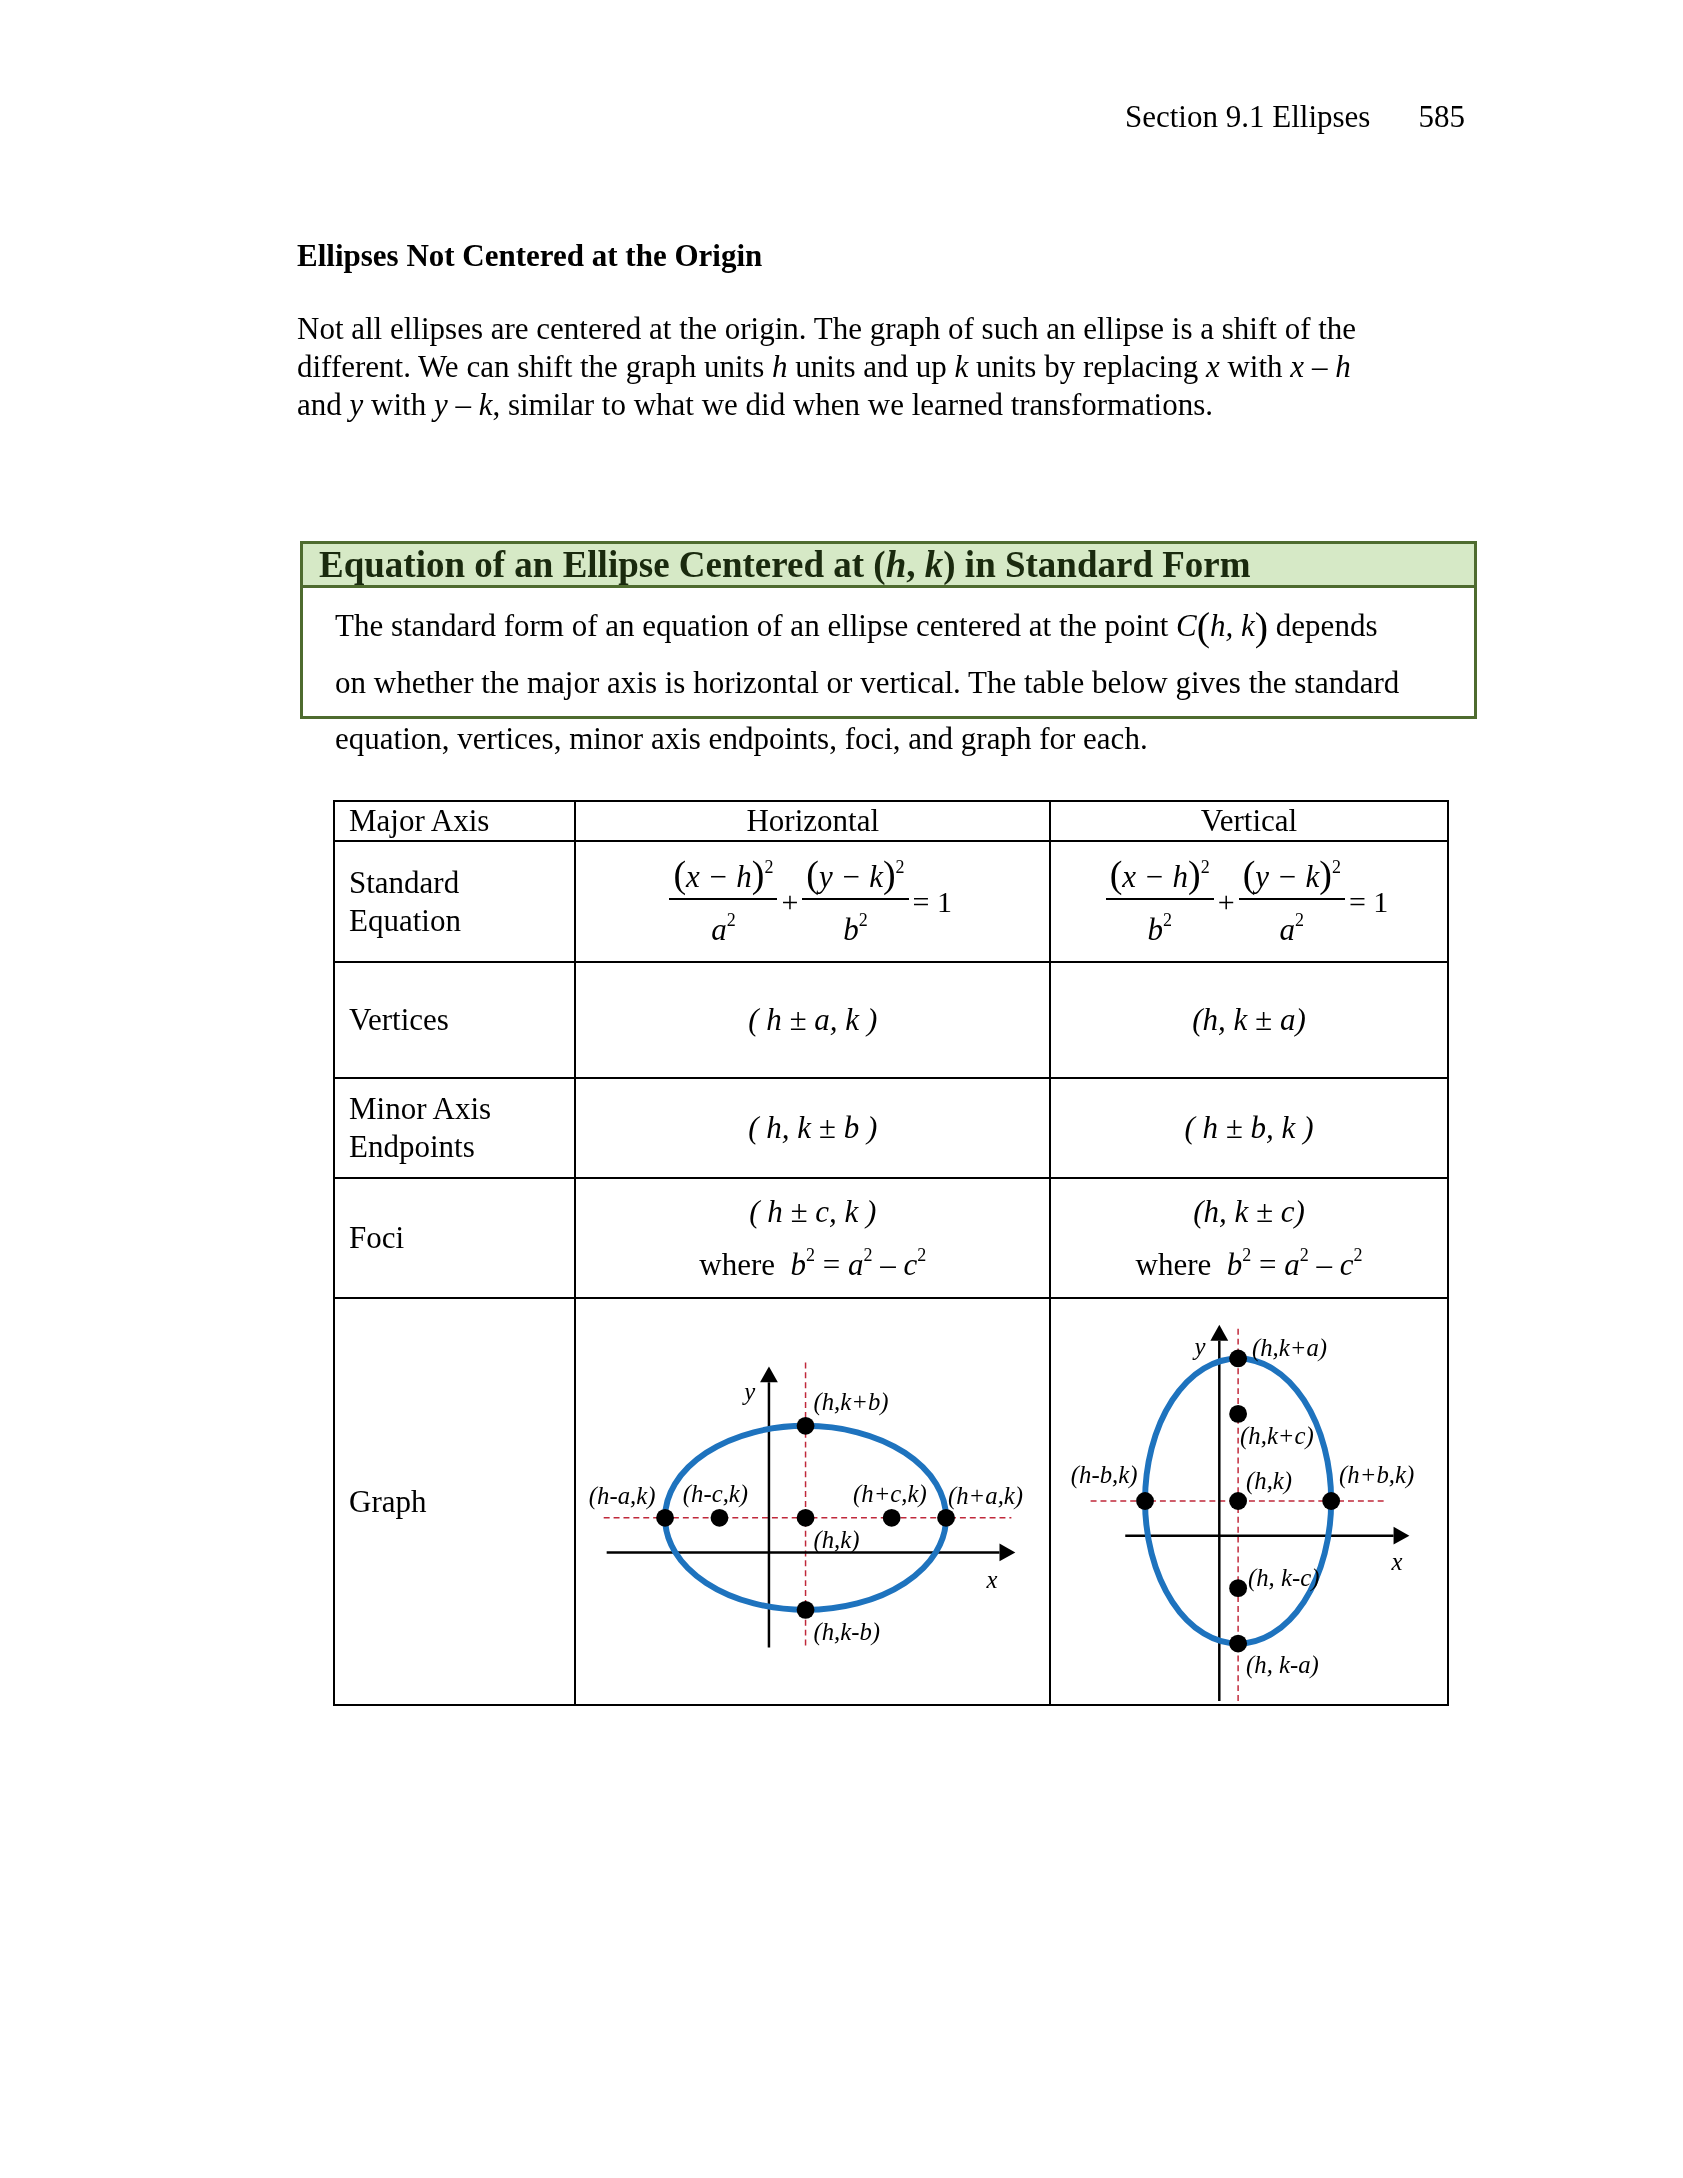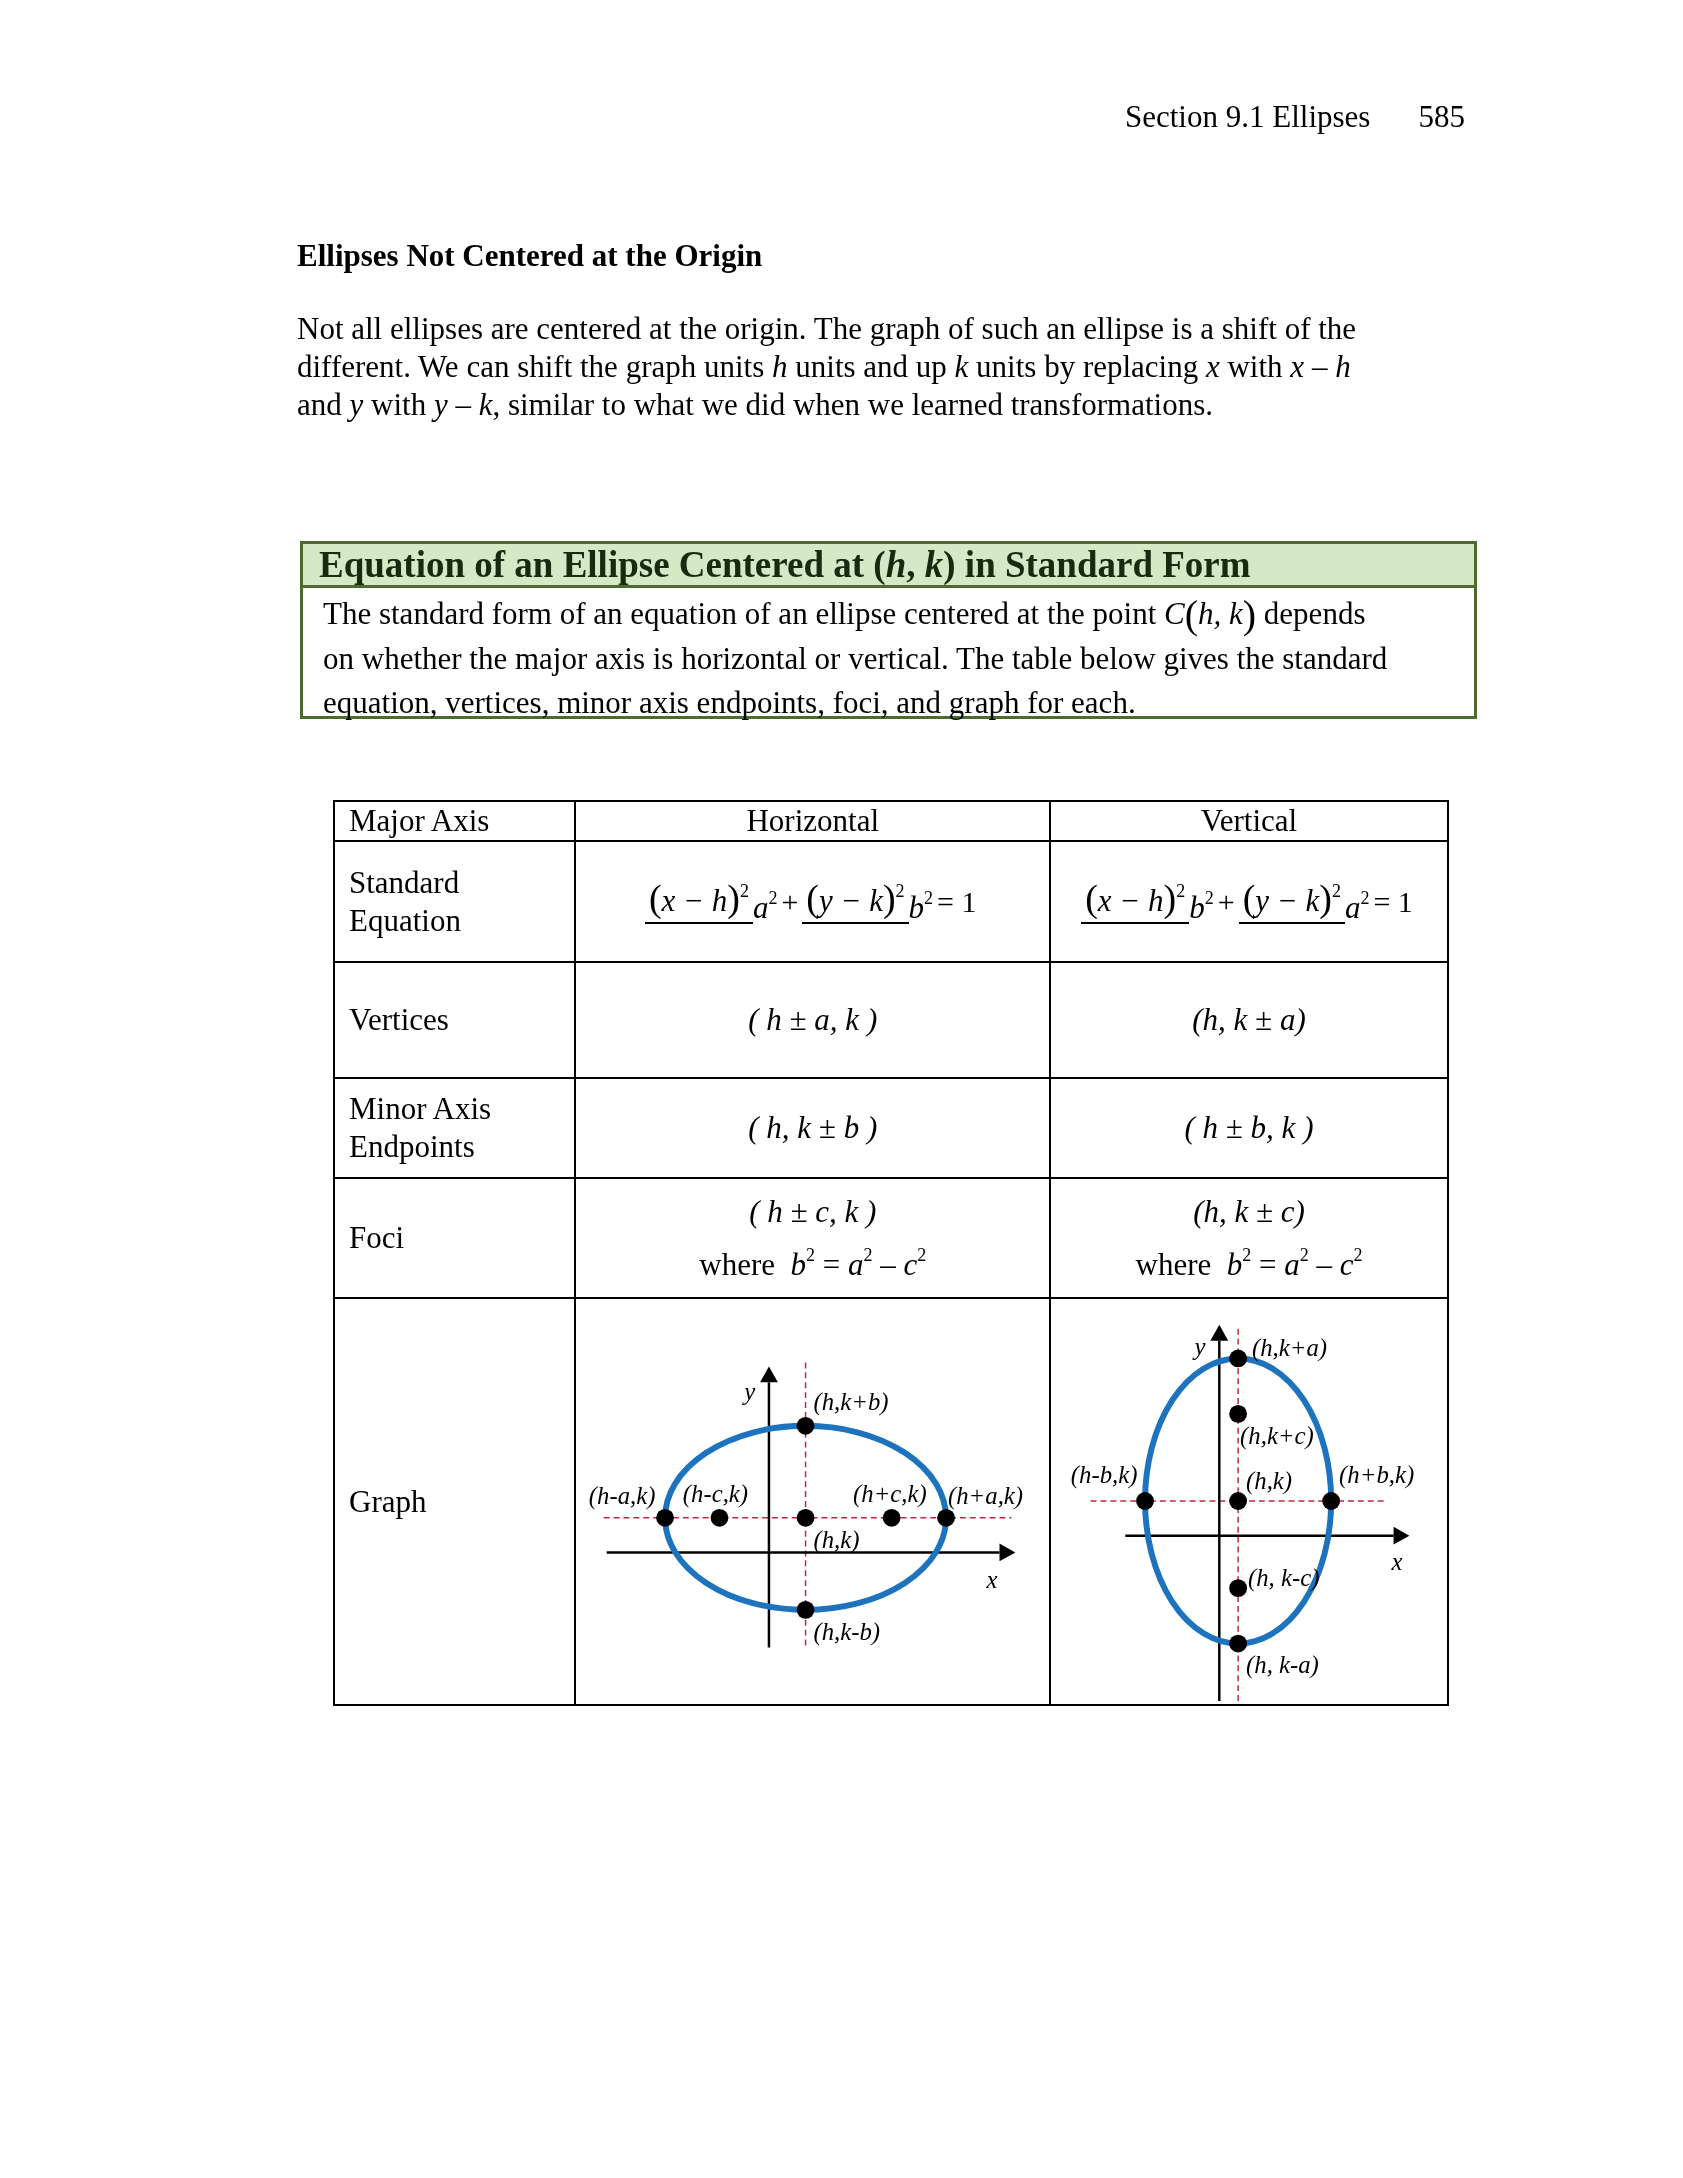--- a/index.html
+++ b/index.html
@@ -10,36 +10,36 @@
   .running-head .page-num { margin-left: 48px; }
   .section-title { left: 297px; top: 238px; font-size: 31px; font-weight: bold; white-space: nowrap; }
   .intro { left: 297px; top: 310px; width: 1208px; font-size: 31px; line-height: 38px; }
   .intro p { margin: 0; white-space: nowrap; }
   i, .it { font-style: italic; }
 
   .def-box { left: 300px; top: 541px; width: 1177px; height: 178px; border: 3px solid #4E6B2F; box-sizing: border-box; }
   .def-head { height: 44px; background: #D6E9C6; border-bottom: 3px solid #4E6B2F; box-sizing: border-box;
               font-weight: bold; font-size: 37px; color: #1A2A0E; padding-left: 16px; line-height: 42px; white-space: nowrap; }
   .def-body { padding: 2px 16px; font-size: 31px; line-height: 40px; }
-  .def-body p { margin: 4px; white-space: nowrap; }
+  .def-body p { margin: 16px; white-space: nowrap; }
   .big-paren { font-size: 40px; vertical-align: -4px; }
 
   table.ell { position: absolute; left: 333px; top: 800px; border-collapse: collapse; width: 1116px; font-size: 31px; }
   table.ell td { border: 2.5px solid #000; padding: 0; vertical-align: middle; }
   table.ell td.lab { width: 245px; padding-left: 14px; text-align: left; line-height: 38px; }
   table.ell td.c { text-align: center; }
   tr.r-head td { height: 38px; line-height: 36px; }
   tr.r-eq td { height: 119px; }
   tr.r-vert td { height: 114px; }
   tr.r-minor td { height: 98px; }
   tr.r-foci td { height: 118px; }
   tr.r-graph td { height: 405px; }
   td.col-h { width: 473px; }
 
-  .frac { display: inline-flex; flex-direction: row; align-items: center; vertical-align: middle; }
+  .frac { display: inline-flex; flex-direction: column; align-items: center; vertical-align: middle; }
   .frac .num { border-bottom: 2px solid #000; padding: 0 4px 2px; line-height: 38px; }
   .frac .den { padding-top: 12px; line-height: 36px; }
   .eq { display: inline-flex; align-items: center; font-size: 31px; font-family: "Liberation Serif", serif; }
   .eq .op { margin: 0 4px; font-size: 30px; }
   .paren { font-size: 38px; }
   sup { font-size: 18px; vertical-align: 14px; line-height: 0; }
   .foci-line { line-height: 53px; }
 
   svg.graph { display: block; }
   svg text { font-family: "Liberation Serif", "DejaVu Serif", serif; font-style: italic; font-size: 25px; fill: #000; }

